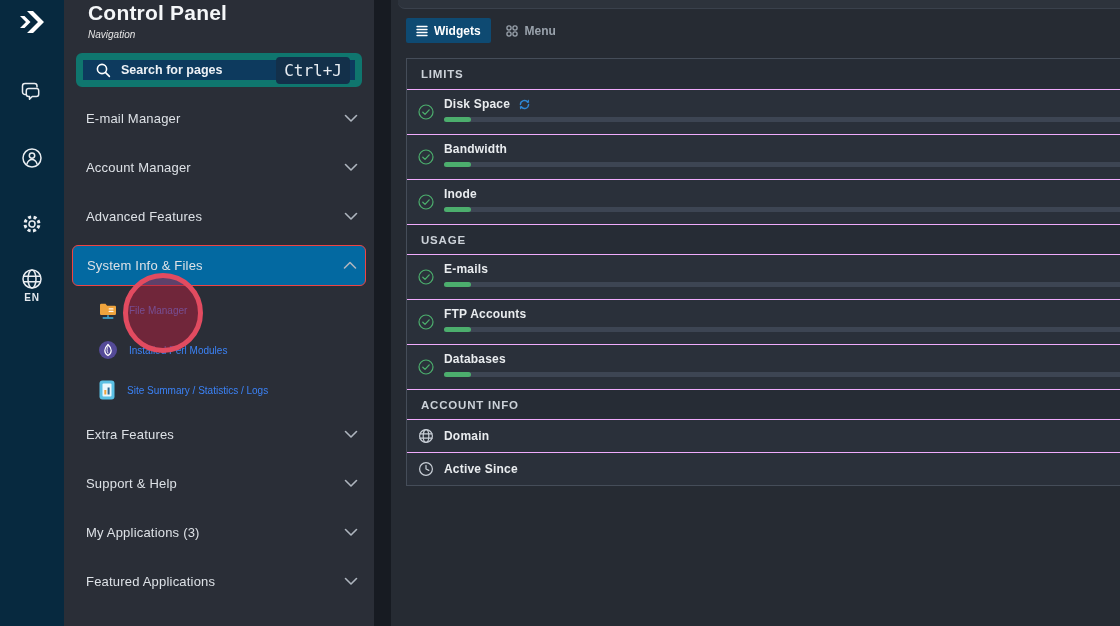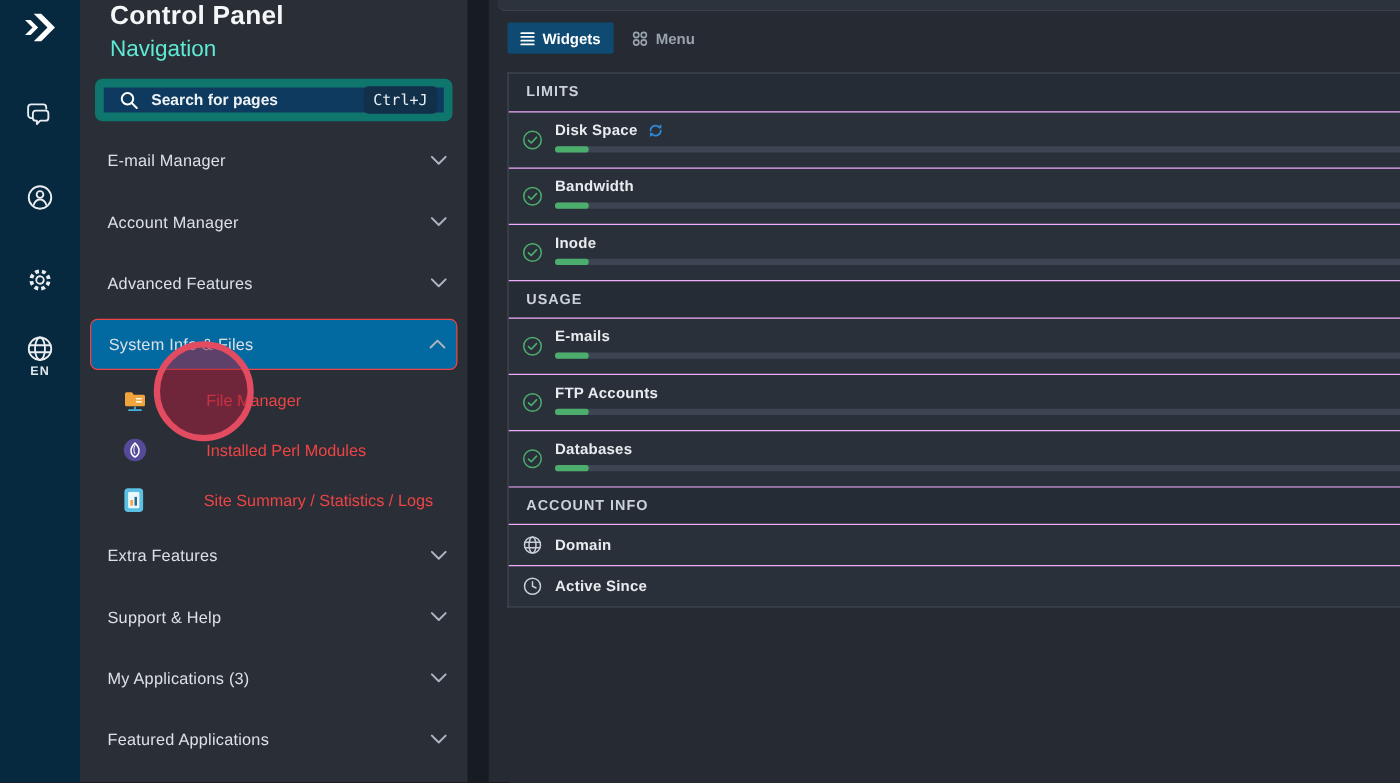--- a/index.html
+++ b/index.html
@@ -10,33 +10,33 @@
   .rail { position:absolute; left:0; top:0; width:64px; height:100%; background:#07293f; z-index:3; }
   .logo { position:absolute; top:2px; left:0; width:64px; height:40px; display:flex; align-items:center; justify-content:center; cursor:pointer; }
   .rail-btn { position:absolute; left:0; width:64px; display:flex; justify-content:center; cursor:pointer; }
   .rail-chat { top:79px; } .rail-user { top:145px; } .rail-gear { top:211px; } .rail-globe { top:266px; }
   .rail-lang { position:absolute; top:292px; left:0; width:64px; text-align:center; font-size:10px; font-weight:700; letter-spacing:.8px; color:#e3e8ed; }
   .rail-ic { stroke:#e9edf1; stroke-width:1.5; fill:none; stroke-linecap:round; stroke-linejoin:round; }
 
   
   .sidebar { position:absolute; left:64px; top:0; width:310px; height:100%; background:#2a2e37; z-index:2; }
   .sb-title { padding:1px 24px 0; font-size:21px; font-weight:700; color:#f4f6f8; letter-spacing:.2px; }
-  .sb-sub { padding:4px 24px 0; font-size:18px; color:#5eead4; }
+  .sb-sub { padding:4px 24px 0; font-size:10px; color:#e5e5e5;font-style:italic; }
   .search-bar { margin:13px 12px 0; height:34px; background:#0d3a5e; border:7px solid #0f766e; border-radius:6px; display:flex; align-items:center; padding:0 5px 0 12px; gap:9px; cursor:pointer; }
   .search-input { flex:1; background:transparent; border:none; outline:none; font-family:"Liberation Sans",sans-serif; font-size:12.5px; font-weight:600; color:#f2f5f7; min-width:0; }
   .search-input::placeholder { color:#eef2f6; opacity:1; }
-  .kbd { background:#13304a; border-radius:4px; padding:4px 8px; font-family:"DejaVu Sans Mono", monospace; font-size:12px; color:#e8edf2; white-space:nowrap; }
+  .kbd { background:#13304a; border-radius:4px; padding:4px 8px; font-family:"DejaVu Sans Mono", monospace; font-size:16px; color:#e8edf2; white-space:nowrap; }
   .menu { margin-top:7px; }
   .menu-item { height:49px; display:flex; align-items:center; padding:0 16px 0 22px; cursor:pointer; }
   .mi-label { flex:1; font-size:13px; font-weight:500; color:#dde1e6; letter-spacing:.2px; }
   .chev { stroke:#aeb5be; stroke-width:1.6; fill:none; stroke-linecap:round; stroke-linejoin:round; flex-shrink:0; }
   .active-slot { height:49px; padding:4px 8px; }
   .active-box { height:41px; border:1px solid #ef4444; border-radius:6px; display:flex; align-items:center; padding:0 8px 0 14px; cursor:pointer; background:#0369a1; }
   .sub-item { height:40px; display:flex; align-items:center; padding-left:34px; gap:11px; cursor:pointer; }
-  .sub-label { font-size:13px; color:#ef4444;padding-left:36px; }
+  .sub-label { font-size:10px; color:#3b82f6; }
 
   
   .click-circle { position:absolute; left:123px; top:273px; width:80px; height:80px; border-radius:50%; border:5px solid #e24b60; background:rgba(170,32,62,.55); z-index:6; pointer-events:none; }
 
   
   .main { position:absolute; left:391px; top:0; right:0; height:100%; background:#262b33; }
   .topbar { position:absolute; top:0; left:7px; right:0; height:9px; background:#2d333c; border-bottom:1px solid #3a414c; border-bottom-left-radius:7px; }
   .tabs { position:absolute; top:18px; left:15px; display:flex; align-items:center; gap:12px; }
   .tab { display:flex; align-items:center; gap:6px; height:25px; border-radius:2px; font-size:12px; font-weight:700; cursor:pointer; }
   .tab.active { background:#0e4a72; color:#ffffff; padding:0 10px; }

